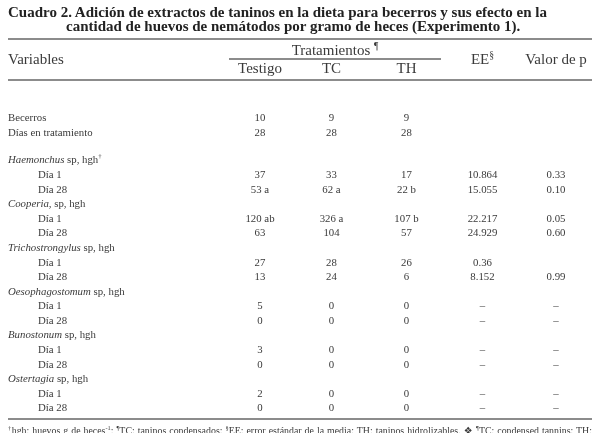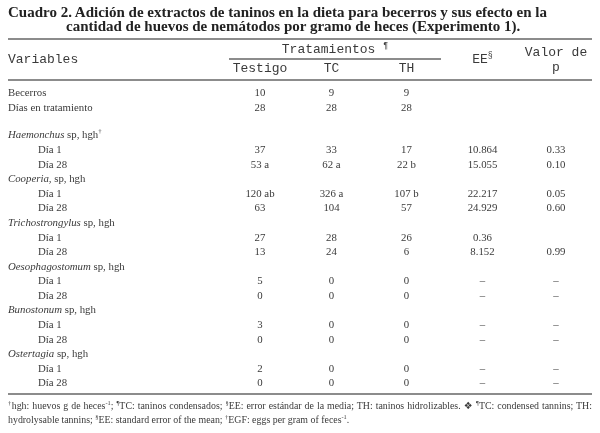--- a/index.html
+++ b/index.html
@@ -30,34 +30,33 @@
 
   
   .rule{border:0;height:2.4px;background:var(--rule);margin:0;}
 
   
   .thead{
     display:grid;
     grid-template-columns:217px 220px 75px 72px;
     align-items:center;
     padding:3px 0 3px 0;
-    font-size:13px;
-    font-family:Liberation Mono, monospace;
+    font-size:15px;
   }
   .variables-cell{text-align:left;}
   .group-block{display:flex;flex-direction:column;}
   .group-label{text-align:center;line-height:14px;}
   .group-rule{height:1.4px;background:var(--rule);margin:1px 4px 1px 4px;}
   .treat-cols{display:grid;grid-template-columns:70px 73px 77px;line-height:15px;}
   .treat-cols span{text-align:center;}
   .ee-cell,.p-cell{text-align:center;}
   sup{font-size:64%;line-height:0;}
 
   
-  .tbody{padding:4px 0 3px 0;font-size:10.8px;}
+  .tbody{padding:4px 0 3px 0;font-size:10.8px;margin-top:25px;}
   .trow{
     display:grid;
     grid-template-columns:217px 70px 73px 77px 75px 72px;
     line-height:14.6px;height:14.6px;
   }
   .cell.label{text-align:left;white-space:nowrap;}
   .cell.label.indent{padding-left:30px;}
   .cell.label.section{grid-column:1 / -1;}
   .cell.val{text-align:center;}
   .spacer{height:13px;}

